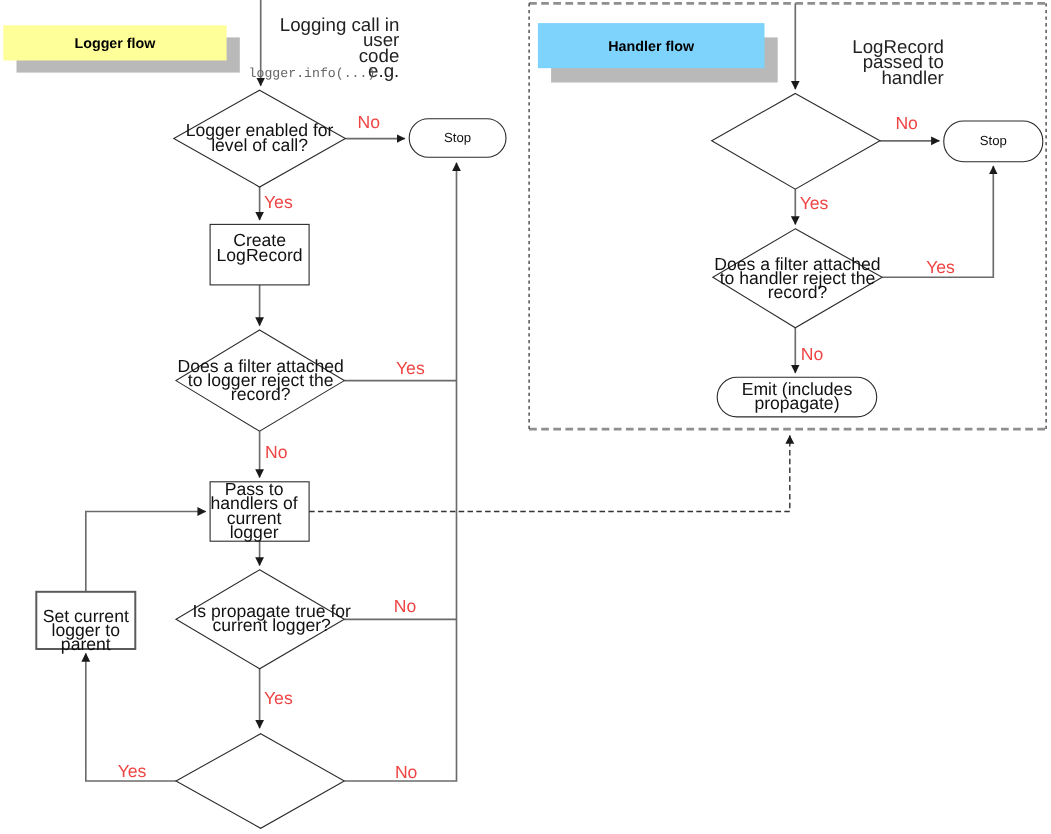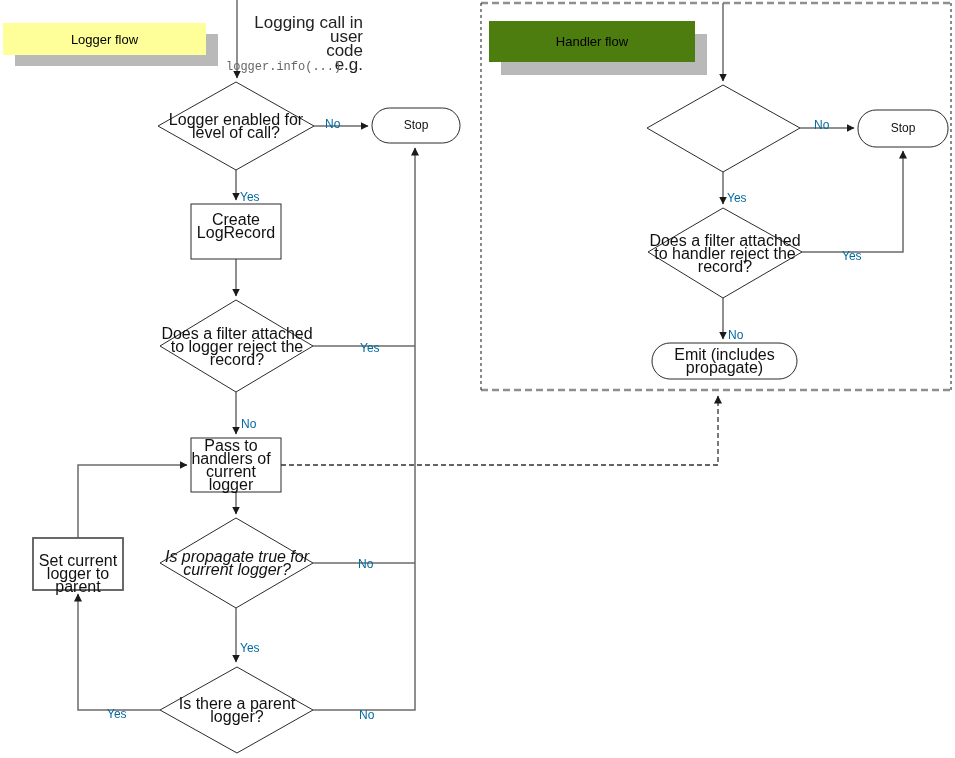--- a/index.html
+++ b/index.html
@@ -5,24 +5,24 @@
   html,body{margin:0;padding:0;background:#fff;}
   #stage{
     position:relative;width:955px;height:758px;background:#ffffff;overflow:hidden;
     font-family:"Liberation Sans",sans-serif;color:#111;
   }
   svg{position:absolute;left:0;top:0;}
   .node-text{
     position:absolute;display:flex;align-items:center;justify-content:center;
     text-align:center;white-space:pre-line;font-size:16px;line-height:13px;color:#111;
   }
-  .edge-lbl{position:absolute;font-size:12px;line-height:12px;color:#0369a1;margin-top:12px;}
+  .edge-lbl{position:absolute;font-size:16px;line-height:12px;color:#ef4444;}
   .note{
     position:absolute;display:flex;align-items:center;justify-content:center;
-    font-weight:normal;font-size:13px;color:#000;
+    font-weight:bold;font-size:13px;color:#000;
   }
   .note-shadow{position:absolute;background:#b9b9b9;}
   .start-note{
     position:absolute;text-align:right;white-space:pre-line;
     font-size:17px;line-height:14px;color:#222;
   }
   .code-text{
     position:absolute;text-align:left;
     font-family:"Liberation Mono","DejaVu Sans Mono",monospace;
     font-size:12px;color:#666;
@@ -88,54 +88,54 @@
       <rect x="858" y="110" width="90" height="37" rx="18" ry="18"></rect>
       <polygon points="723,208 802,252 723,298 648,252"></polygon>
       <rect x="652" y="343" width="145" height="36" rx="18" ry="18"></rect>
     </g>
   </svg>
 
   <div class="note-shadow" style="left:15px;top:34px;width:203px;height:32px;"></div>
   <div class="note" style="left:3px;top:23px;width:203px;height:32px;background:#ffff99;">Logger flow</div>
 
   <div class="note-shadow" style="left:501px;top:34px;width:206px;height:41px;"></div>
-  <div class="note" style="left:489px;top:21px;width:206px;height:41px;background:#4d7c0f;">Handler flow</div>
+  <div class="note" style="left:489px;top:21px;width:206px;height:41px;background:#7dd3fc;">Handler flow</div>
 
   <div class="start-note" style="left:243px;top:16px;width:120px;">Logging call in user
 code
 e.g.</div>
   <div class="code-text" style="left:226px;top:60px;width:155px;">logger.info(...)</div>
 
   <div class="node-text" style="left:158px;top:82px;width:156px;height:88px;">Logger enabled for
 level of call?</div>
   <div class="node-text" style="left:372px;top:108px;width:88px;height:35px;font-size:12px;">Stop</div>
   <div class="node-text" style="left:191px;top:204px;width:90px;height:44px;">Create
 LogRecord</div>
   <div class="node-text" style="left:161px;top:300px;width:152px;height:92px;">Does a filter attached
 to logger reject the
 record?</div>
   <div class="node-text" style="left:191px;top:438px;width:80px;height:54px;">Pass to
 handlers of
 current logger</div>
-  <div class="node-text" style="left:161px;top:518px;width:152px;height:90px;font-style:italic;">Is propagate true for
+  <div class="node-text" style="left:171px;top:518px;width:152px;height:90px;">Is propagate true for
 current logger?</div>
-  <div class="node-text" style="left:161px;top:667px;width:152px;height:86px;">Is there a parent
-logger?</div>
   <div class="node-text" style="left:33px;top:554px;width:90px;height:39px;">Set current
 logger to parent</div>
 
   <div class="edge-lbl" style="left:325px;top:106px;">No</div>
   <div class="edge-lbl" style="left:240px;top:179px;">Yes</div>
   <div class="edge-lbl" style="left:360px;top:330px;">Yes</div>
   <div class="edge-lbl" style="left:241px;top:406px;">No</div>
   <div class="edge-lbl" style="left:358px;top:546px;">No</div>
   <div class="edge-lbl" style="left:240px;top:630px;">Yes</div>
   <div class="edge-lbl" style="left:107px;top:696px;">Yes</div>
   <div class="edge-lbl" style="left:359px;top:697px;">No</div>
 
+  <div class="start-note" style="left:733px;top:36px;width:125px;">LogRecord passed to
+handler</div>
 
   <div class="node-text" style="left:858px;top:110px;width:90px;height:37px;font-size:12px;">Stop</div>
   <div class="node-text" style="left:648px;top:208px;width:154px;height:90px;">Does a filter attached
 to handler reject the
 record?</div>
   <div class="node-text" style="left:652px;top:343px;width:145px;height:36px;">Emit (includes propagate)</div>
 
   <div class="edge-lbl" style="left:814px;top:107px;">No</div>
   <div class="edge-lbl" style="left:727px;top:180px;">Yes</div>
   <div class="edge-lbl" style="left:842px;top:238px;">Yes</div>

